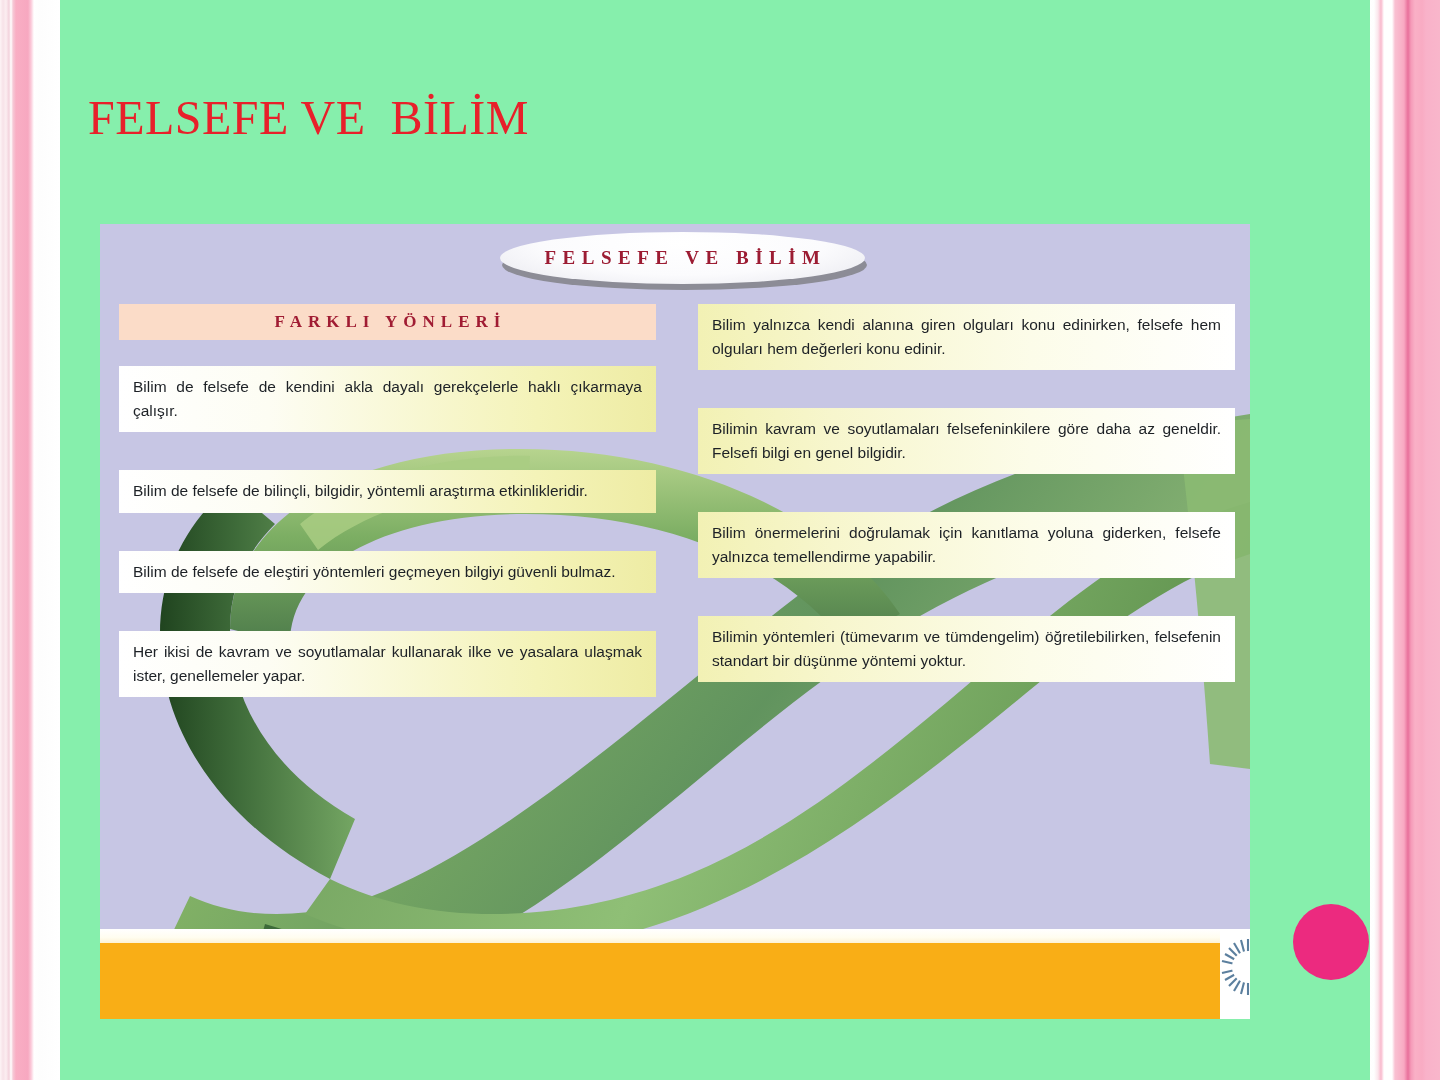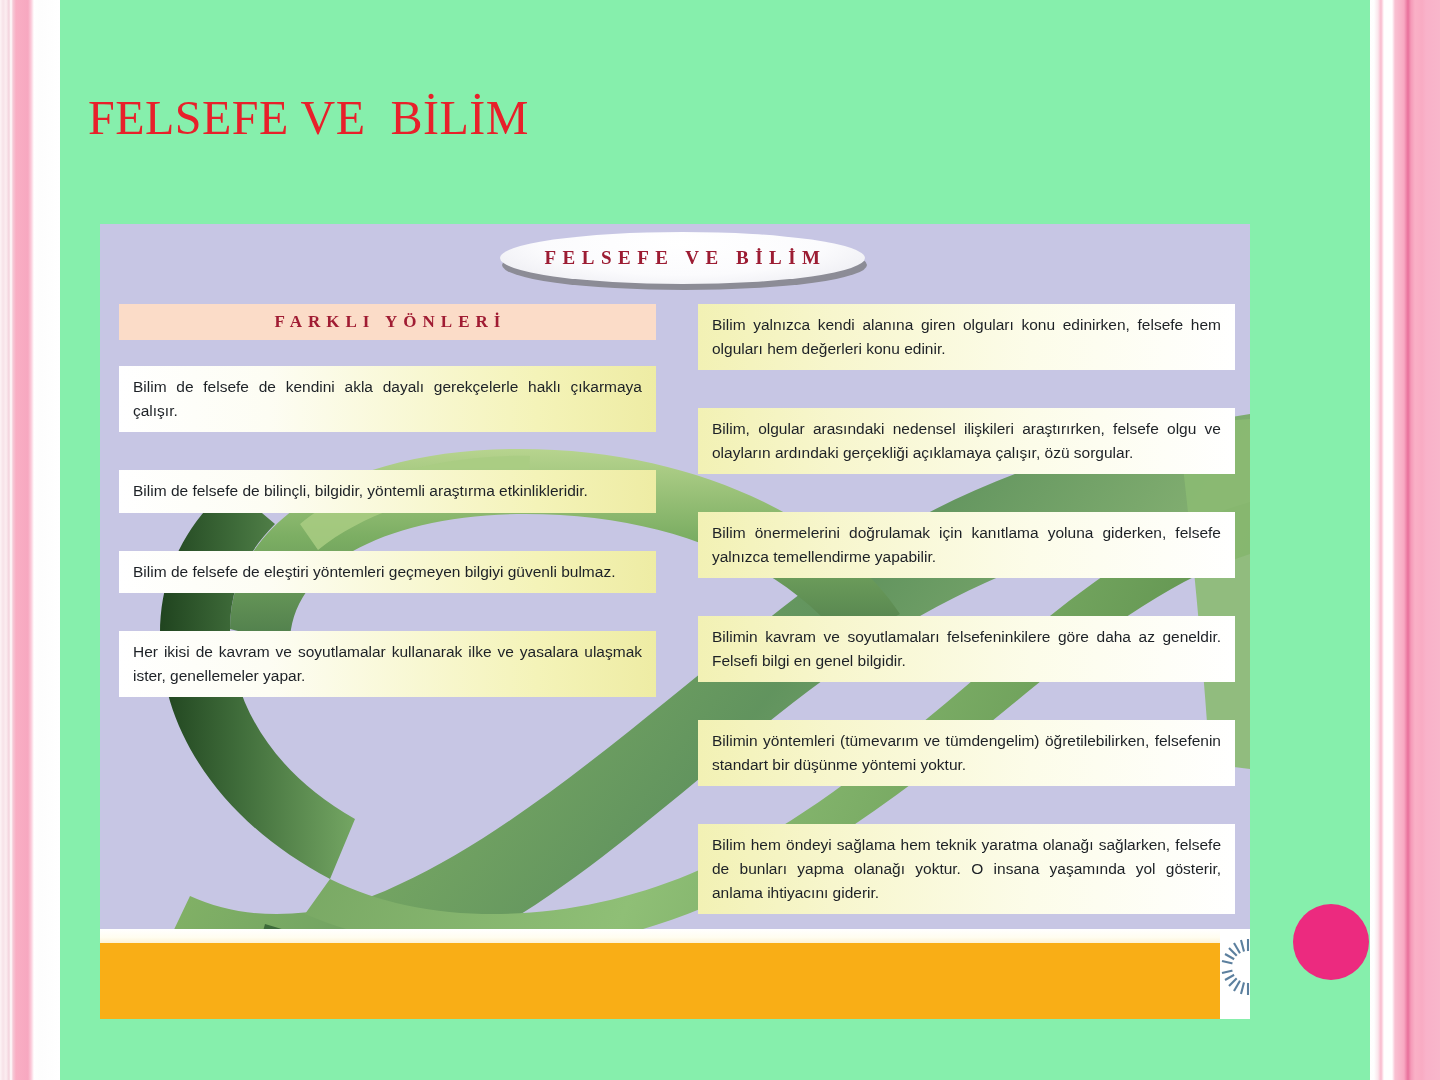--- a/index.html
+++ b/index.html
@@ -313,25 +313,23 @@
           <span class="col-header-text">FARKLI YÖNLERİ</span>
         </div>
         <div class="card">Bilim de felsefe de kendini akla dayalı gerekçelerle haklı çıkarmaya çalışır.</div>
         <div class="card">Bilim de felsefe de bilinçli, bilgidir, yöntemli araştırma etkinlikleridir.</div>
         <div class="card">Bilim de felsefe de eleştiri yöntemleri geçmeyen bilgiyi güvenli bulmaz.</div>
         <div class="card">Her ikisi de kavram ve soyutlamalar kullanarak ilke ve yasalara ulaşmak ister, genellemeler yapar.</div>
       </div>
 
       <div class="col col-right">
         <div class="card">Bilim yalnızca kendi alanına giren olguları konu edinirken, felsefe hem olguları hem değerleri konu edinir.</div>
-        <div class="card">Bilim, olgular arasındaki nedensel ilişkileri araştırırken, felsefe olgu ve olayların ardındaki gerçekliği açıklamaya çalışır, özü sorgular.</div>
+        <div class="card">Bilimin kavram ve soyutlamaları felsefeninkilere göre daha az geneldir. Felsefi bilgi en genel bilgidir.</div>
         <div class="card">Bilim önermelerini doğrulamak için kanıtlama yoluna giderken, felsefe yalnızca temellendirme yapabilir.</div>
-        <div class="card">Bilimin kavram ve soyutlamaları felsefeninkilere göre daha az geneldir. Felsefi bilgi en genel bilgidir.</div>
         <div class="card">Bilimin yöntemleri (tümevarım ve tümdengelim) öğretilebilirken, felsefenin standart bir düşünme yöntemi yoktur.</div>
-        <div class="card">Bilim hem öndeyi sağlama hem teknik yaratma olanağı sağlarken, felsefe de bunları yapma olanağı yoktur. O insana yaşamında yol gösterir, anlama ihtiyacını giderir.</div>
       </div>
     </div>
 
     <div class="bar-gap"></div>
     <div class="bottom-bar"></div>
     <div class="bar-notch"></div>
 
     <div class="sunburst">
       <svg width="60" height="60" viewBox="0 0 60 60" xmlns="http://www.w3.org/2000/svg">
         <g stroke="#5b7f9e" stroke-width="2.1" stroke-linecap="butt">

